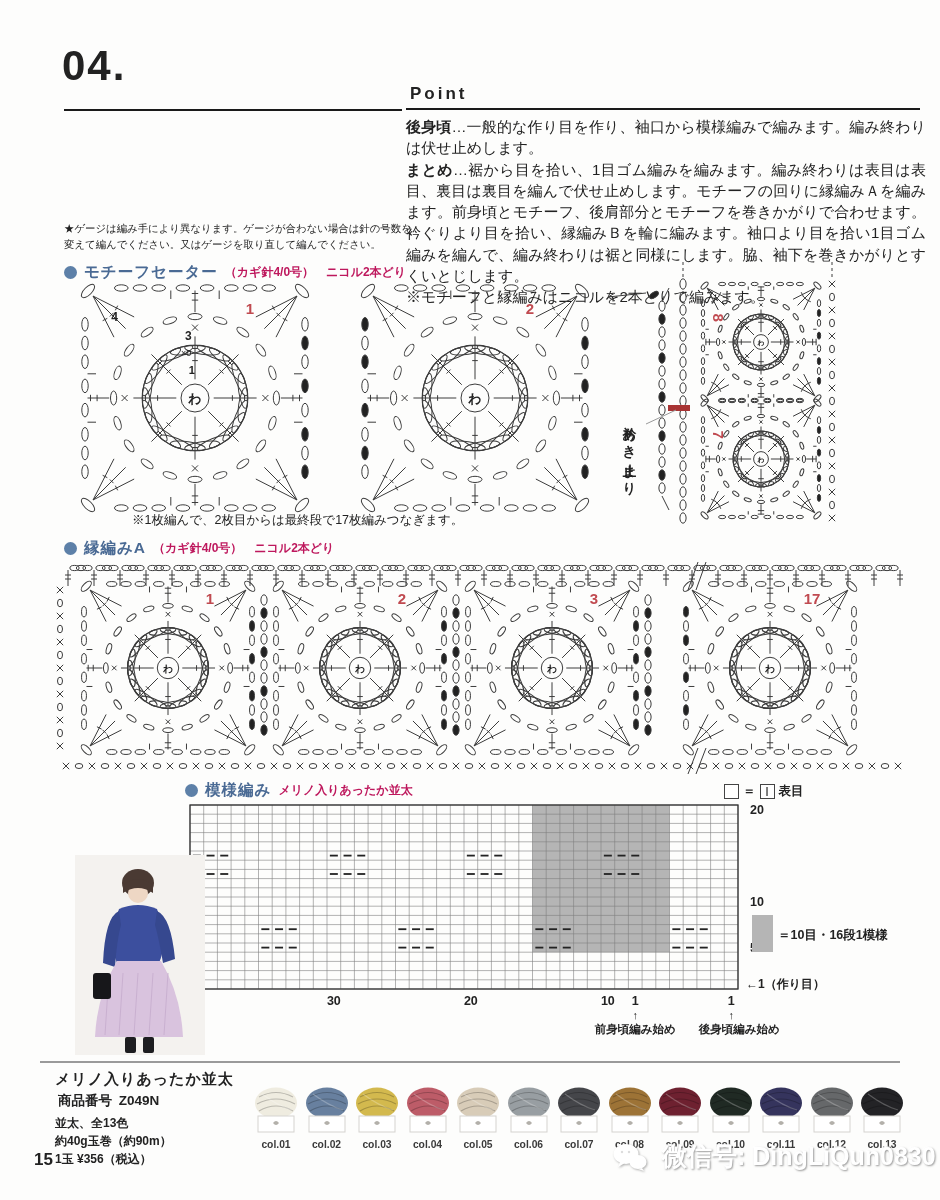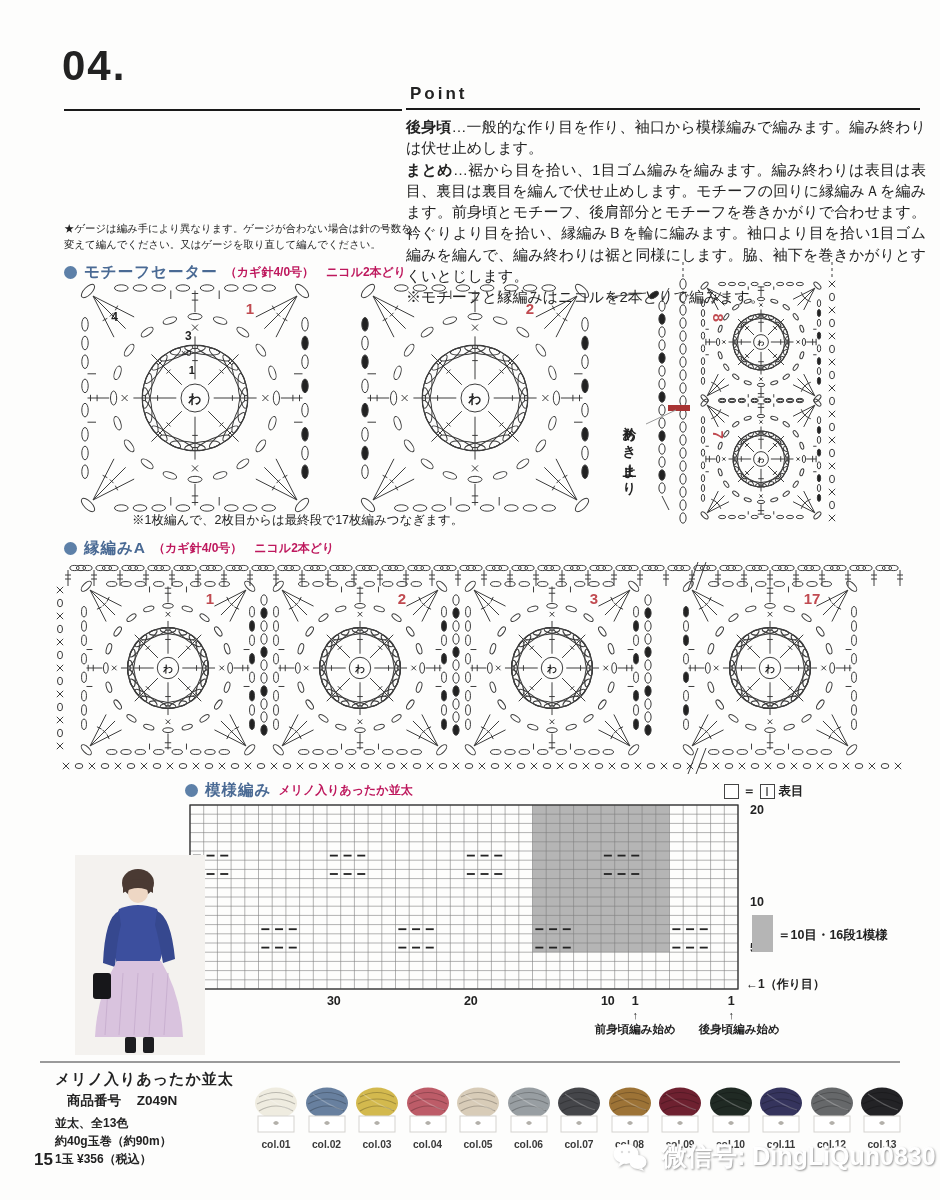--- a/index.html
+++ b/index.html
@@ -35,21 +35,21 @@
   
   .chart-legend{left:724px;top:783px;display:flex;align-items:center;gap:4px;font-size:12.5px;font-weight:700;}
   .lg-box{width:13px;height:13px;border:1.5px solid #444;display:inline-flex;align-items:center;justify-content:center;
           font-size:9px;line-height:1;background:#fff;}
   
   .photo{left:75px;top:855px;width:130px;height:200px;background:#f6f5f2;}
   
   .divider{left:40px;top:1061px;width:860px;height:2px;background:#9a9a9a;}
   .yarn-name{left:55px;top:1070px;font-size:15px;font-weight:800;letter-spacing:1px;}
   .yarn-code{left:55px;top:1092px;font-size:13.5px;font-weight:800;}
-  .yarn-code span{margin-left:12px;}
+  .yarn-code span{margin-left:3px;}
   .yarn-details{left:55px;top:1114px;font-size:12px;line-height:1.5;font-weight:600;}
   .page-num{left:34px;top:1150px;font-size:17px;font-weight:800;}
   .ball-slot{position:absolute;width:48px;text-align:center;}
   .ball-label{font-size:10.3px;color:#3a3a3a;font-weight:700;margin-top:1px;}
   .watermark{left:612px;top:1140px;display:flex;align-items:center;gap:14px;}
   .wm-text{font-size:25px;font-weight:700;color:#ffffff;
            text-shadow:1px 1px 2px rgba(120,120,120,.75),-1px -1px 1px rgba(255,255,255,.9);}
   svg text{font-family:"Liberation Sans",sans-serif;}
 </style>
 </head>

